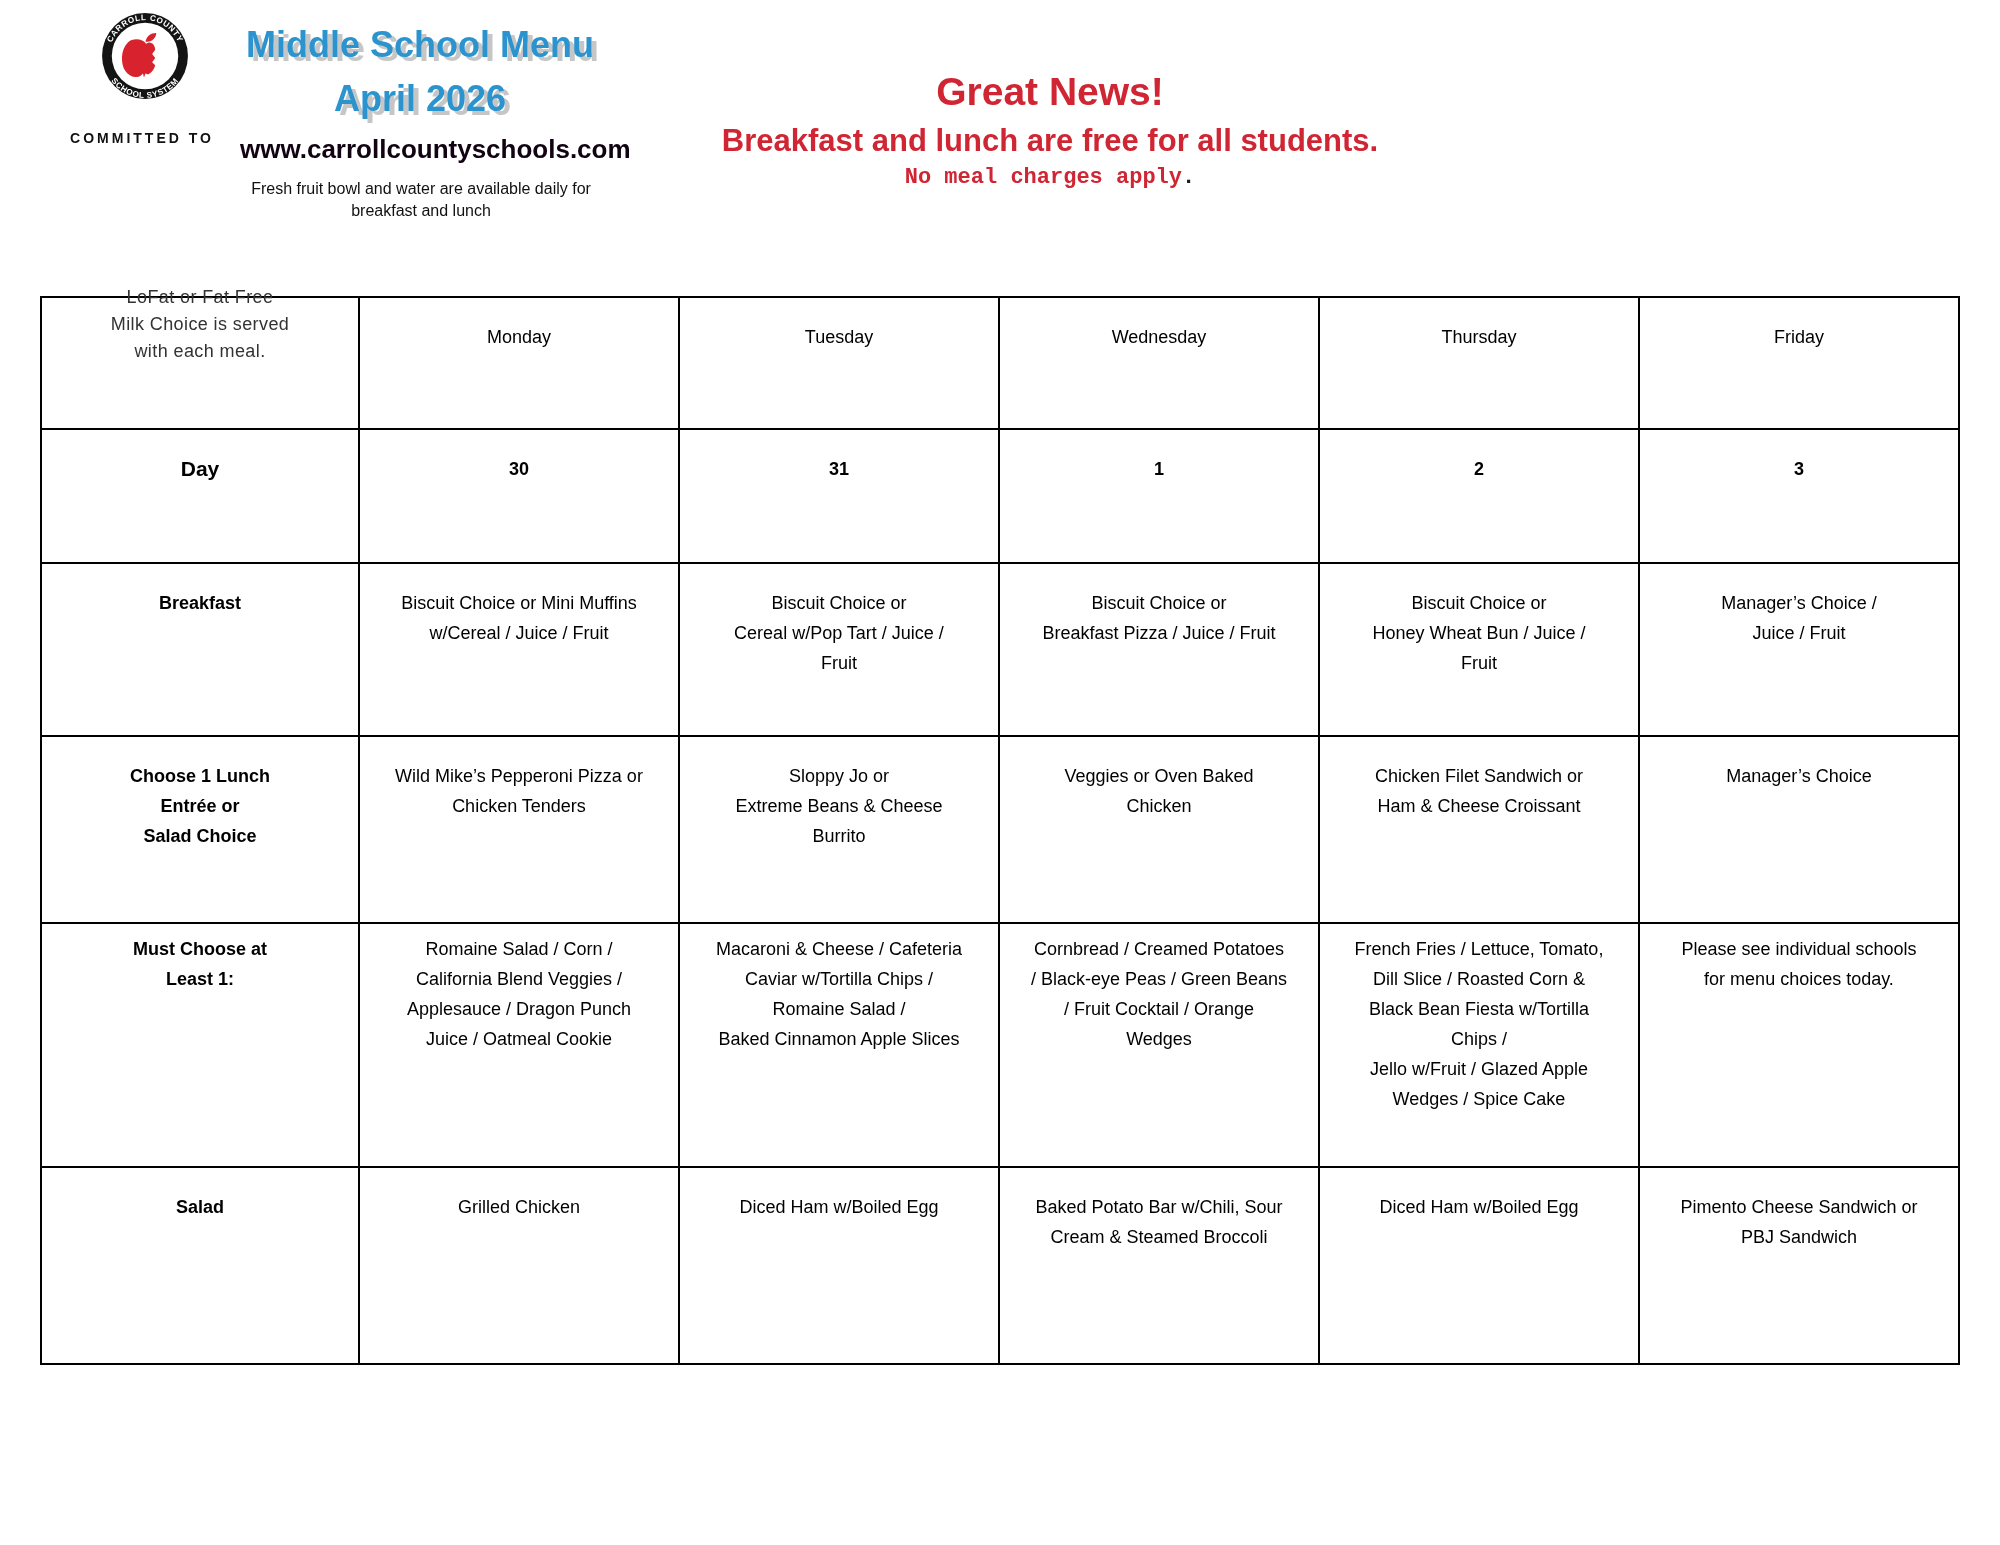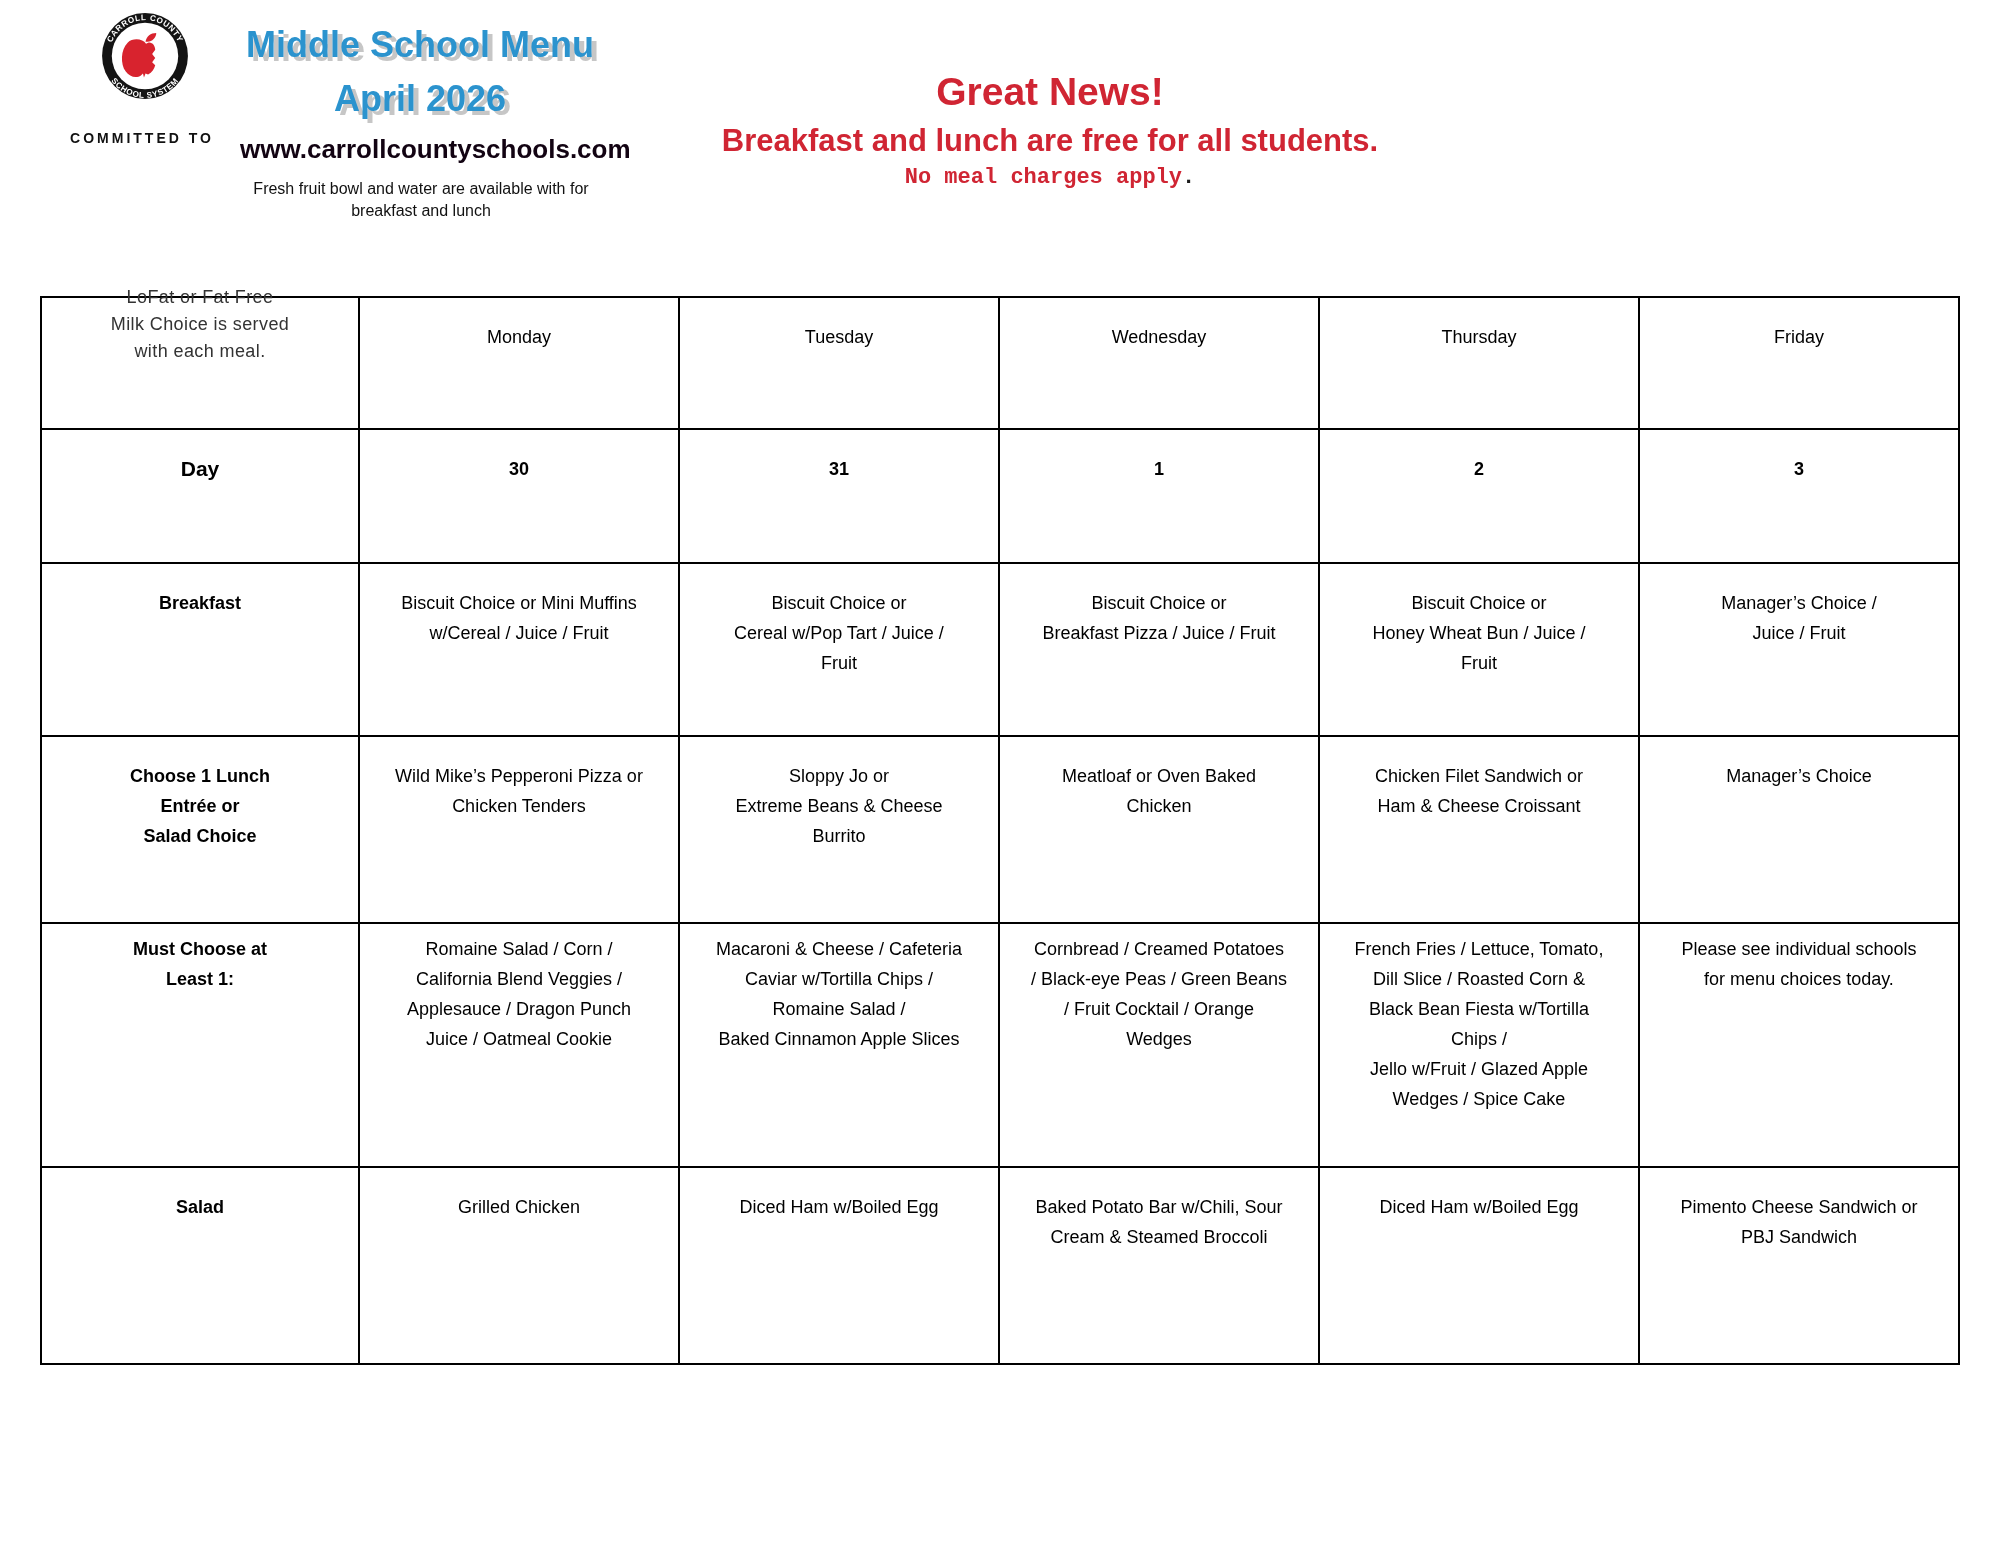--- a/index.html
+++ b/index.html
@@ -76,21 +76,21 @@
       <text class="ringtext"><textPath href="#arcBot" startOffset="50%" text-anchor="middle">SCHOOL SYSTEM</textPath></text>
       <path fill="var(--apple-red,#d8232e)" d="M46 33 C43 28 33 27 28 32 C21 39 21 53 26 60 C30 66 37 67 41 64 L43 62 L44 66 L45.5 62 L48 63 C52 61 54 58 55 54 L52 51 L55 47 L52 43 L55 39 C55 35 52 31 48 32 Z"></path>
       <path fill="var(--apple-red,#d8232e)" d="M45.5 31 C46.5 25.5 50.5 22.5 56 22.5 C56 27 52 31 47.5 31 Z"></path>
     </svg>
   </div>
   <div class="abs committed">COMMITTED TO</div>
 
   <div class="abs menu-title">Middle School Menu</div>
   <div class="abs menu-subtitle">April 2026</div>
   <div class="abs website">www.carrollcountyschools.com</div>
-  <div class="abs daily-note pre">Fresh fruit bowl and water are available with for
+  <div class="abs daily-note pre">Fresh fruit bowl and water are available daily for
 breakfast and lunch</div>
 
   <div class="abs great-news">Great News!</div>
   <div class="abs free-line">Breakfast and lunch are free for all students.</div>
   <div class="abs charges-line"><span>No meal charges apply</span><span class="period">.</span></div>
 
   <table class="menu">
     <colgroup>
       <col style="width:318px">
         <col style="width:320px">
@@ -137,21 +137,21 @@
     </tr>
     <tr class="r-entree">
       <td class="lbl pre">Choose 1 Lunch
 Entrée or
 Salad Choice</td>
       <td class="pre">Wild Mike’s Pepperoni Pizza or
 Chicken Tenders</td>
       <td class="pre">Sloppy Jo or
 Extreme Beans &amp; Cheese
 Burrito</td>
-      <td class="pre">Meatloaf or Oven Baked
+      <td class="pre">Veggies or Oven Baked
 Chicken</td>
       <td class="pre">Chicken Filet Sandwich or
 Ham &amp; Cheese Croissant</td>
       <td class="pre">Manager’s Choice</td>
     </tr>
     <tr class="r-must">
       <td class="lbl pre">Must Choose at
 Least 1:</td>
       <td class="pre">Romaine Salad / Corn /
 California Blend Veggies /

